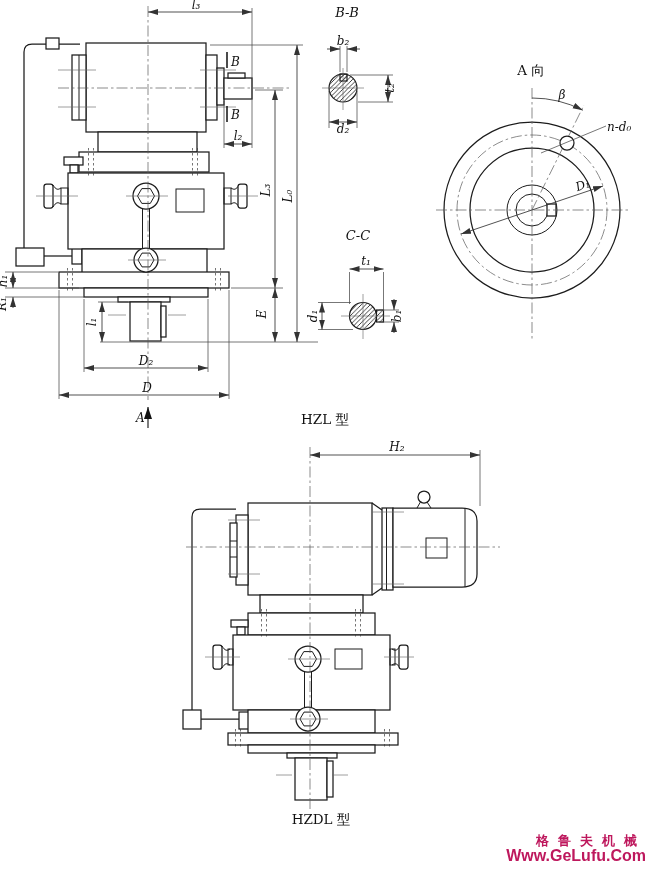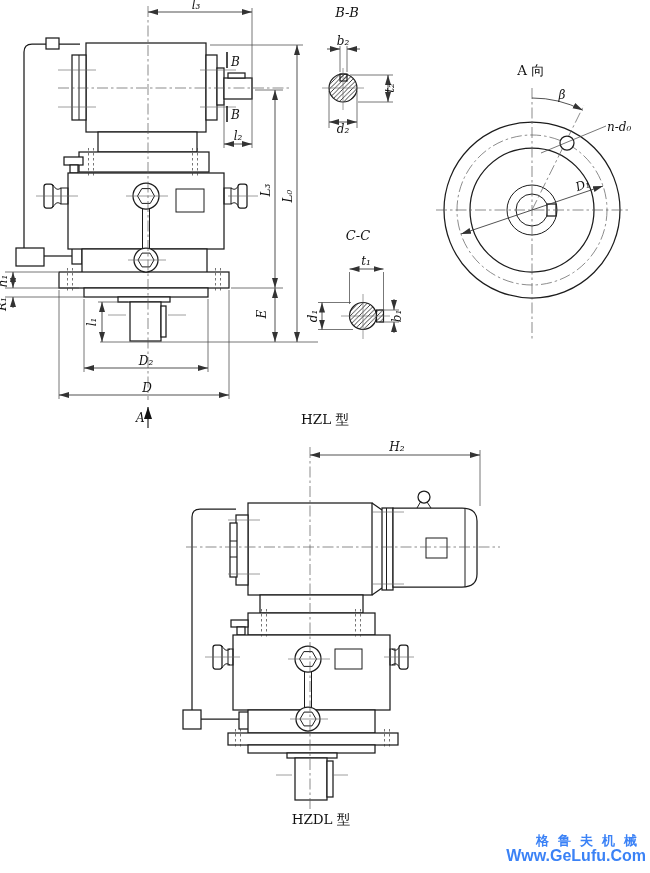--- a/index.html
+++ b/index.html
@@ -290,17 +290,17 @@
 
     <g>
       <path class="ext" d="M480,450 V506"></path>
       <path class="dim" marker-start="url(#ar)" marker-end="url(#ar)" d="M310,455 H480"></path>
       <text class="lbl mid" x="397" y="451">H₂</text>
     </g>
     <text class="cjk mid" x="321" y="824">HZDL 型</text>
   </g>
 </svg>
 
-<div id="watermark" style="color: #3b82f6;">
+<div id="watermark" style="color: #be185d;">
   <div id="wm1">格鲁夫机械</div>
   <div id="wm2">Www.GeLufu.Com</div>
 </div>
 </div>
 
 </body></html>

